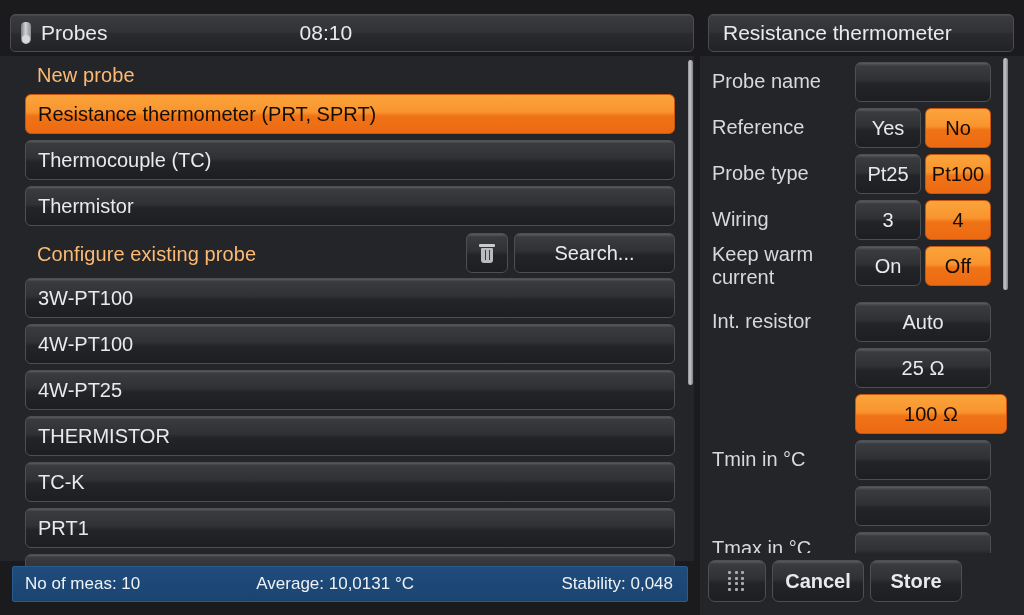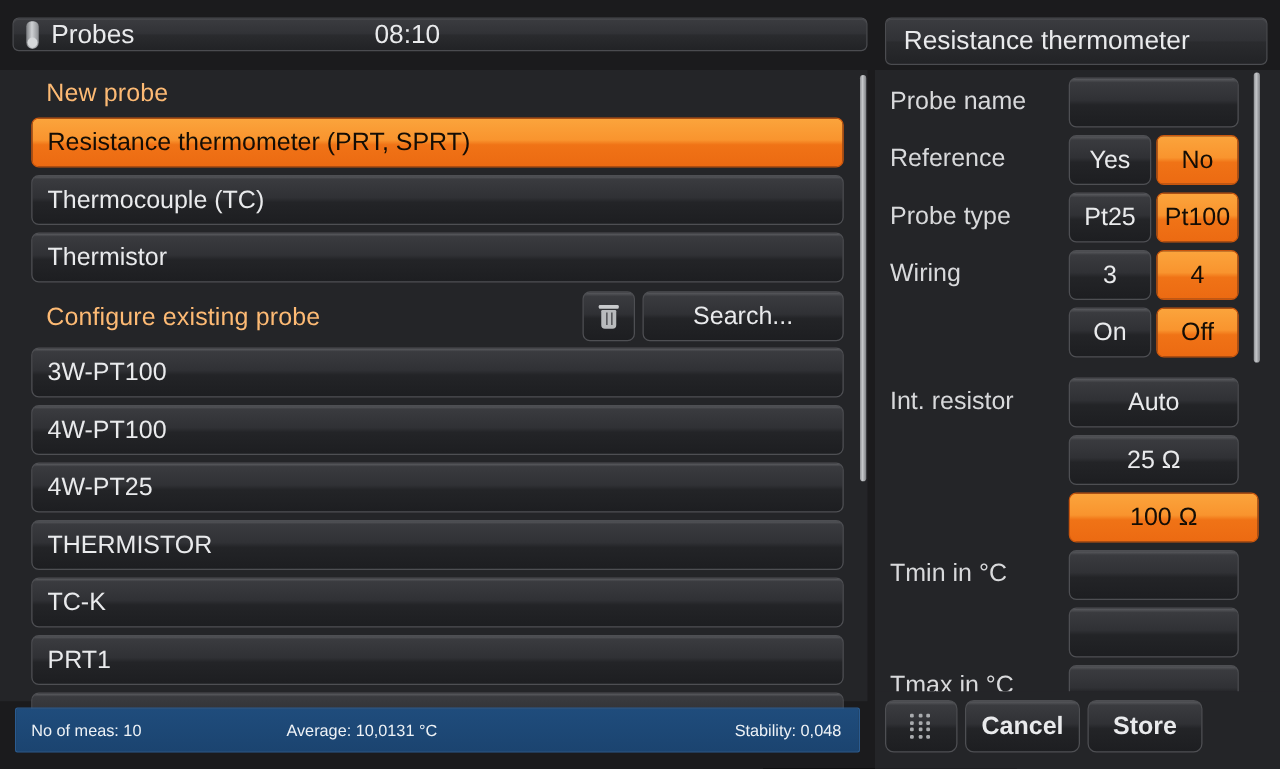--- a/index.html
+++ b/index.html
@@ -31,21 +31,21 @@
     background: linear-gradient(to bottom, #3b3c40 0%, #313236 48%, #2a2b2e 52%, #222326 100%);
     border: 1px solid #4b4c50;
     border-radius: 5px;
     display: flex;
     align-items: center;
     color: #e9eaec;
     font-size: 21px;
     box-shadow: 0 1px 0 rgba(255,255,255,0.06) inset;
   }
 
-  #left-title { left: 10px; top: 14px; width: 684px; height: 27px; padding-left: 10px; }
+  #left-title { left: 10px; top: 14px; width: 684px; height: 38px; padding-left: 10px; }
   #right-title {
     left: 708px; top: 14px; width: 306px; height: 38px;
     padding-left: 14px;
   }
 
   .thermo-icon {
     width: 10px; height: 22px;
     margin-right: 10px;
     background: linear-gradient(to right, #7a7c80, #cfd1d4 45%, #8a8c90);
     border-radius: 5px 5px 6px 6px;
@@ -160,21 +160,21 @@
   #statusbar {
     position: absolute;
     left: 12px; top: 566px;
     width: 676px; height: 36px;
     background: linear-gradient(to bottom, #1f4c7c, #1b4470);
     border: 1px solid #2a5b90;
     border-radius: 2px;
     display: flex;
     align-items: center;
     color: #eef2f6;
-    font-size: 13px;
+    font-size: 17px;
   }
   #statusbar .sb-left   { margin-left: 12px; }
   #statusbar .sb-center { margin-left: 116px; }
   #statusbar .sb-right  { margin-left: auto; margin-right: 14px; }
 
   
   #right-panel { left: 700px; top: 56px; width: 324px; height: 559px; background: #242528; }
   .field-label {
     position: absolute;
     left: 12px;
@@ -313,20 +313,21 @@
     <div class="fld on" style="left: 225px; top: 52px; width: 66px; height: 40px;">No</div>
 
     <div class="field-label" style="top: 106px;">Probe type</div>
     <div class="fld" style="left: 155px; top: 98px; width: 66px; height: 40px;">Pt25</div>
     <div class="fld on" style="left: 225px; top: 98px; width: 66px; height: 40px;">Pt100</div>
 
     <div class="field-label" style="top: 152px;">Wiring</div>
     <div class="fld" style="left: 155px; top: 144px; width: 66px; height: 40px;">3</div>
     <div class="fld on" style="left: 225px; top: 144px; width: 66px; height: 40px;">4</div>
 
+    <div class="field-label" style="top: 187px;">Keep warm current</div>
     <div class="fld" style="left: 155px; top: 190px; width: 66px; height: 40px;">On</div>
     <div class="fld on" style="left: 225px; top: 190px; width: 66px; height: 40px;">Off</div>
 
     <div class="field-label" style="top: 254px;">Int. resistor</div>
     <div class="fld" style="left: 155px; top: 246px; width: 136px; height: 40px;">Auto</div>
     <div class="fld" style="left: 155px; top: 292px; width: 136px; height: 40px;">25 Ω</div>
     <div class="fld on" style="left: 155px; top: 338px; width: 152px; height: 40px;">100 Ω</div>
 
     <div class="field-label" style="top: 392px;">Tmin in °C</div>
     <div class="fld blank" style="left: 155px; top: 384px; width: 136px; height: 40px;"></div>

